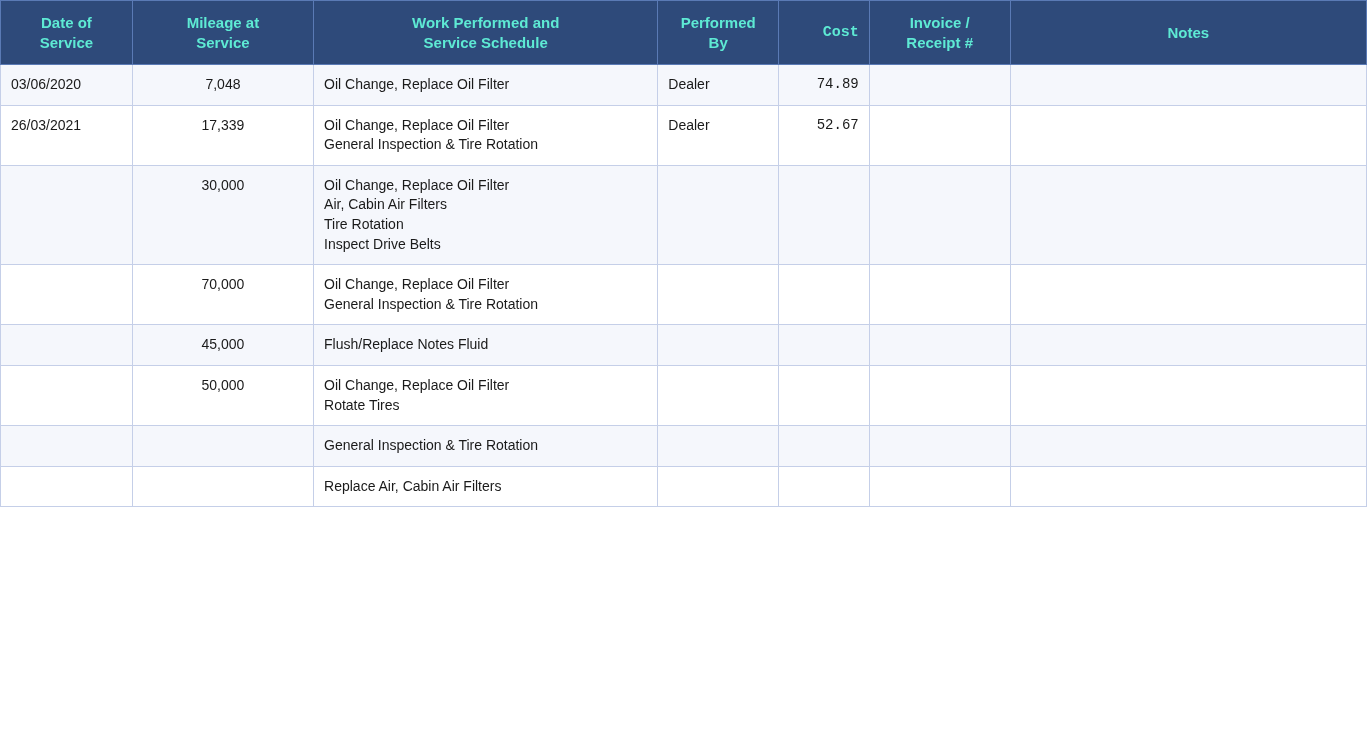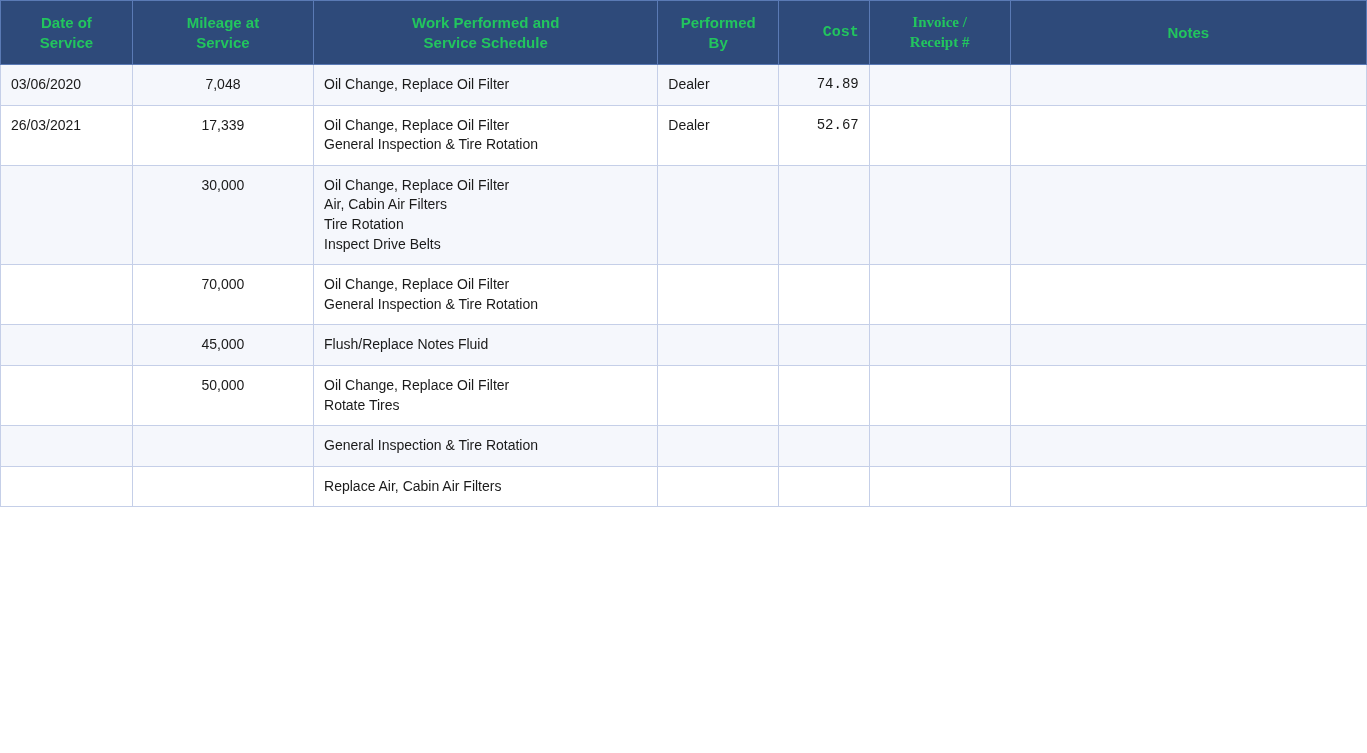--- a/index.html
+++ b/index.html
@@ -15,21 +15,21 @@
     }
 
     table {
       width: 1367px;
       border-collapse: collapse;
       table-layout: fixed;
     }
 
     thead tr {
       background-color: #2e4a7a;
-      color: #22c55e;
+      color: #5eead4;
     }
 
     thead th {
       padding: 12px 10px;
       text-align: center;
       font-weight: bold;
       font-size: 15px;
       border: 1px solid #5a7ab5;
       vertical-align: middle;
       line-height: 1.3;
@@ -50,21 +50,21 @@
       color: #1a1a1a;
       font-size: 14px;
       line-height: 1.4;
     }
 
     .col-date { width: 131px; }
     .col-mileage { width: 180px; text-align: center; }
     .col-work { width: 342px; }
     .col-performed { width: 120px; }
     .col-cost { width: 90px; text-align: right; font-family: Liberation Mono, monospace; }
-    .col-invoice { width: 140px; font-family: Liberation Serif, serif; }
+    .col-invoice { width: 140px; }
     .col-notes { width: 354px; margin-top: 35px; }
 
     td.center { text-align: center; }
     td.right { text-align: right; }
   </style>
 </head>
 <body>
 
 <table>
   <thead>

